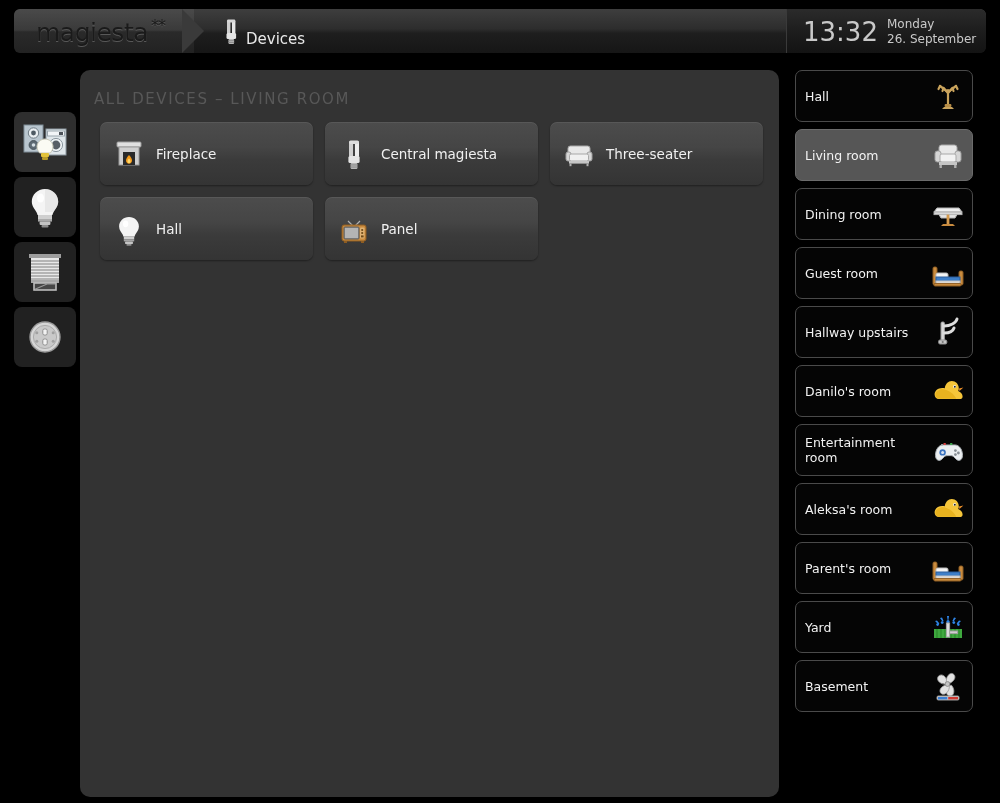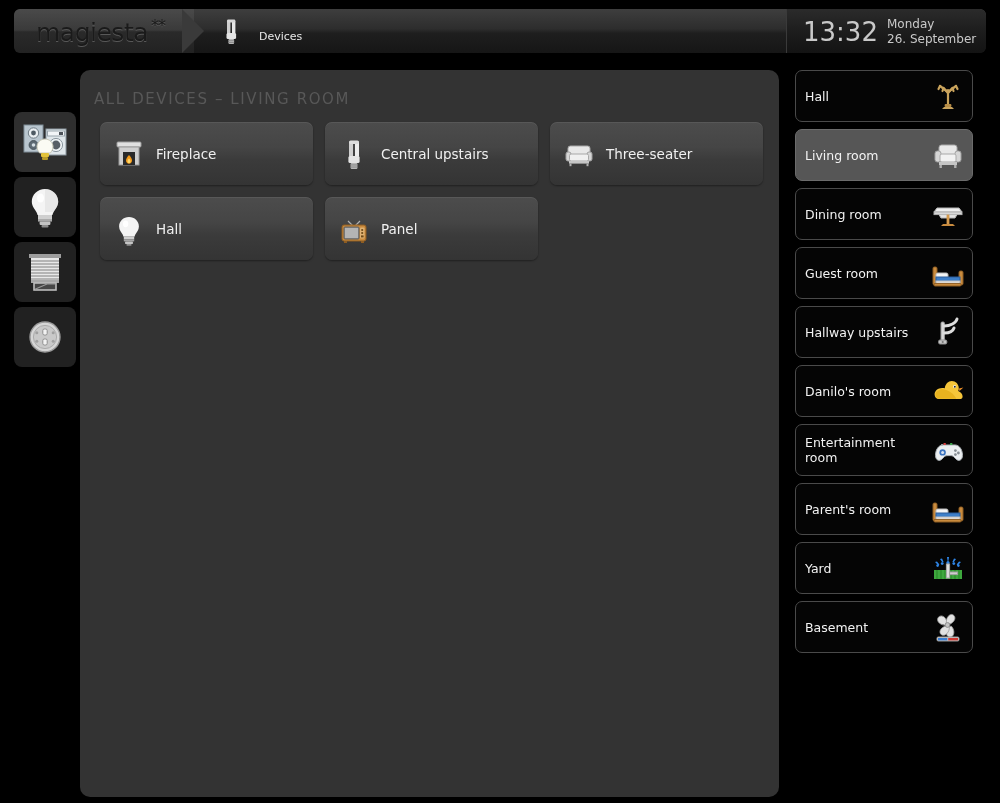--- a/index.html
+++ b/index.html
@@ -37,22 +37,22 @@
     text-shadow: 0 1px 0 #585858;
     font-family: "DejaVu Sans", sans-serif;
   }
   .logo-stars {
     position: absolute; left: 137px; top: 7px;
     font-size: 16px; color: #1a1a1a;
     text-shadow: 0 1px 0 #585858; letter-spacing: -1px;
   }
   .header-icon { position: absolute; left: 205px; top: 9px; width: 26px; height: 28px; }
   .header-title {
-    position: absolute; left: 245px; top: 21px;
-    font-size: 11px; color: #e8e8e8;
+    position: absolute; left: 232px; top: 21px;
+    font-size: 15px; color: #e8e8e8;
   }
   .clock-block {
     position: absolute; right: 0; top: 0; width: 200px; height: 44px;
     background: linear-gradient(to bottom, #2b2b2b 0%, #1d1d1d 50%, #131313 100%);
     border-radius: 0 6px 6px 0;
     border-left: 1px solid #3a3a3a;
   }
   .clock-time {
     position: absolute; left: 16px; top: 8px;
     font-size: 26px; color: #c9c9c9; letter-spacing: 0px;
@@ -261,21 +261,21 @@
           <svg viewBox="0 0 30 32" width="30" height="32">
             <rect x="10" y="2" width="4" height="17" rx="2" fill="#cfcfcf"></rect>
             <rect x="16" y="2" width="4" height="17" rx="2" fill="#ececec"></rect>
             <rect x="10" y="1.5" width="10" height="3.4" rx="1.6" fill="#dcdcdc"></rect>
             <rect x="9.4" y="17" width="11.2" height="7" rx="1.6" fill="#e4e4e4"></rect>
             <rect x="11.6" y="24" width="6.8" height="6" rx="1" fill="#b8b8b8"></rect>
             <rect x="11.6" y="25.4" width="6.8" height="1.1" fill="#8e8e8e"></rect>
             <rect x="11.6" y="27.5" width="6.8" height="1.1" fill="#8e8e8e"></rect>
           </svg>
         </span>
-        <span class="tile-label">Central upstairs</span>
+        <span class="tile-label">Central magiesta</span>
       </div>
 
       <div class="tile">
         <span class="tile-icon">
           <svg viewBox="0 0 30 30" width="30" height="30">
             <rect x="4" y="7" width="22" height="9" rx="2.4" fill="#e8e8e8" stroke="#a8a8a8"></rect>
             <rect x="2" y="13" width="5" height="9" rx="2" fill="#d6d6d6" stroke="#a0a0a0"></rect>
             <rect x="23" y="13" width="5" height="9" rx="2" fill="#d6d6d6" stroke="#a0a0a0"></rect>
             <rect x="5.5" y="15" width="19" height="7" rx="1.6" fill="#f0f0f0" stroke="#a8a8a8"></rect>
             <rect x="5" y="22" width="20" height="2.6" fill="#c6c6c6"></rect>
@@ -422,20 +422,32 @@
           <circle cx="12.6" cy="20.4" r="1.5" fill="#d8e2ef"></circle>
           <circle cx="25.4" cy="18.6" r="1.4" fill="#888f95"></circle>
           <circle cx="28.4" cy="21" r="1.4" fill="#888f95"></circle>
           <circle cx="25.4" cy="22.6" r="1.4" fill="#888f95"></circle>
           <rect x="13.5" y="11" width="2.4" height="2" rx=".6" fill="#d94040"></rect>
           <rect x="20" y="11" width="2.4" height="2" rx=".6" fill="#3fa64e"></rect>
         </svg>
       </span>
     </div>
 
+    <div class="room">
+      <span class="room-label">Aleksa's room</span>
+      <span class="room-icon">
+        <svg viewBox="0 0 36 36" width="36" height="36">
+          <path d="M9 26c-2.6 0-4.4-2-4.4-4.6 0-3.6 3.4-6.4 7.6-6.4 1 0 1.8.1 2.6.3.3-4.2 3.4-7.3 7-7.3 3.9 0 7 3.2 7 7.2 0 1-.2 2-.6 2.9 2.6 1 4.4 3.1 4.4 5.5 0 1.4-.8 2.4-2 2.4z" fill="#f5c53a"></path>
+          <path d="M12 16c-4 .8-6.6 3.2-6.6 5.8 0 2.2 1.6 4 3.8 4h17c-1.8-4.6-7.4-9.2-14.2-9.8z" fill="#e8b21f"></path>
+          <circle cx="24.6" cy="13.6" r="1.5" fill="#ffffff"></circle>
+          <circle cx="24.8" cy="13.8" r="1" fill="#2a2a2a"></circle>
+          <path d="M29 15.6 L33.4 14.4 L29.4 18z" fill="#f2922a"></path>
+        </svg>
+      </span>
+    </div>
 
     <div class="room">
       <span class="room-label">Parent's room</span>
       <span class="room-icon">
         <svg viewBox="0 0 36 36" width="36" height="36">
           <rect x="3" y="12" width="4" height="18" rx="1.4" fill="#c98b3e" stroke="#8d5c22"></rect>
           <rect x="29" y="16" width="4" height="14" rx="1.4" fill="#c98b3e" stroke="#8d5c22"></rect>
           <rect x="6" y="18" width="12" height="6" rx="1.6" fill="#f4f4f4" stroke="#bbb"></rect>
           <rect x="6" y="22" width="24" height="5" fill="#3e7fc8" stroke="#2c5f9b"></rect>
           <rect x="6" y="26" width="24" height="2.6" fill="#e8e8e8" stroke="#bbb"></rect>

